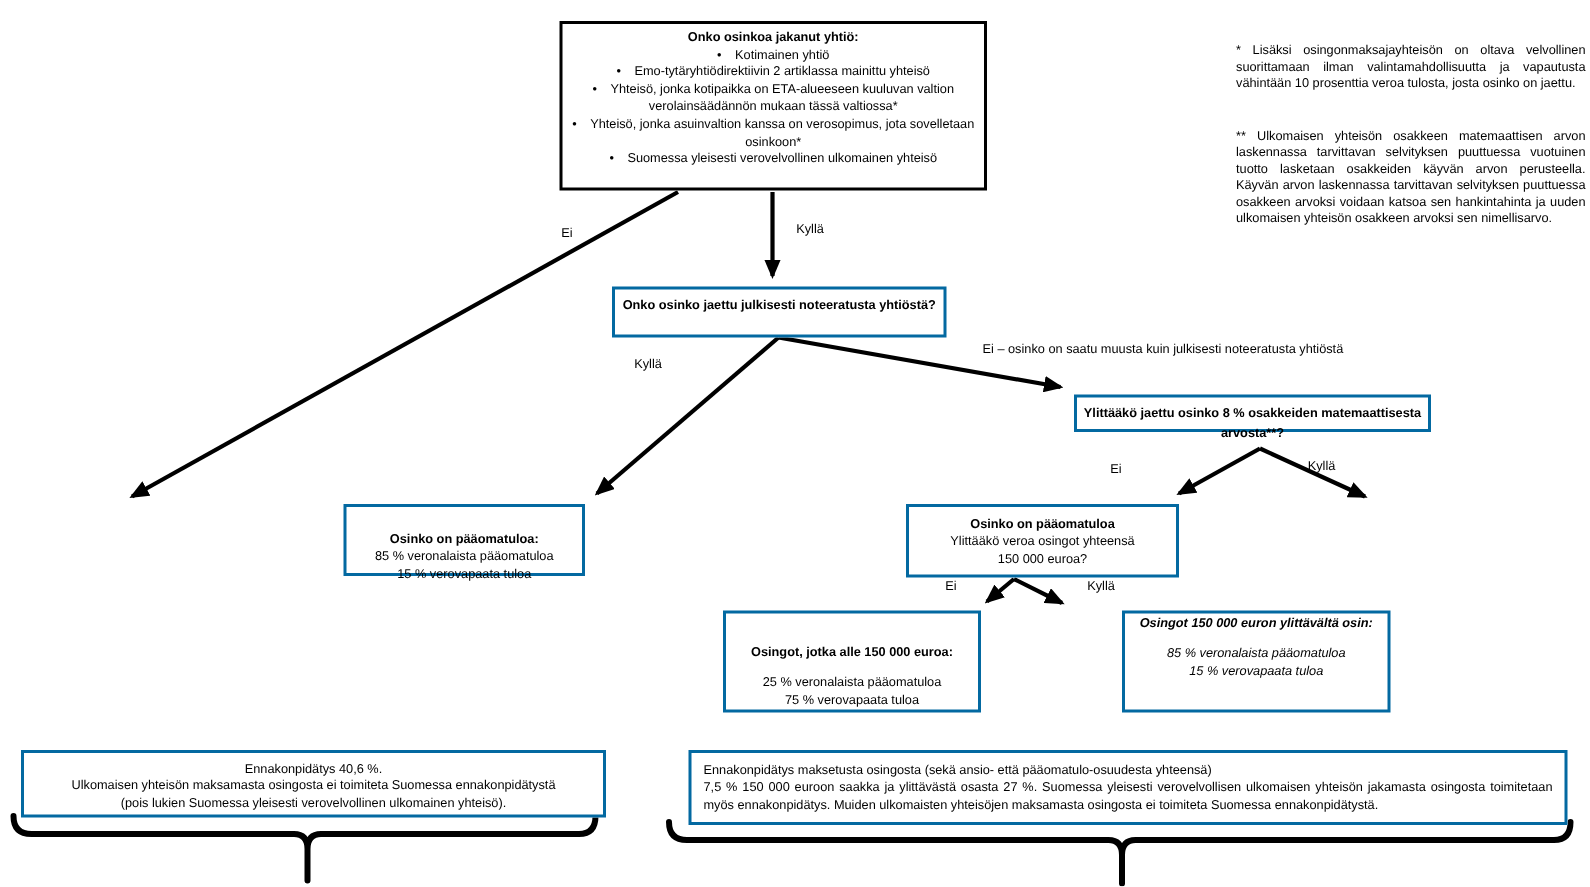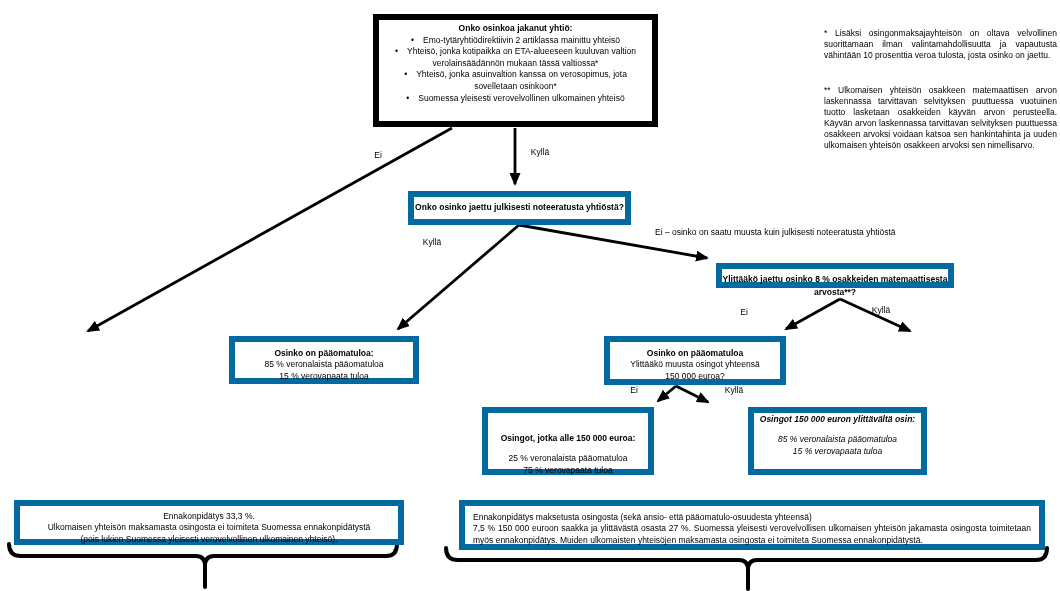--- a/index.html
+++ b/index.html
@@ -3,21 +3,21 @@
 <meta charset="utf-8">
 <style>
   html,body { margin:0; padding:0; background:#ffffff; }
   .canvas {
     position:relative; width:1060px; height:591px; background:#ffffff;
     font-family:"Liberation Sans", sans-serif; color:#000; overflow:hidden;
   }
   .connectors { position:absolute; left:0; top:0; width:1060px; height:591px; pointer-events:none; }
   .box {
     position:absolute; box-sizing:border-box; background:#ffffff;
-    border:6px solid #0369a1; text-align:center;
+    border:2px solid #0369a1; text-align:center;
     font-size:8.5px; line-height:11.3px; color:#000;
   }
   .box.root { border-color:#000; padding:3px 6px 0 6px; line-height:11.6px; }
   .t { font-weight:bold; }
   .bullet-row .bdot { margin-right:9px; }
   .gap-title { margin-bottom:9px; }
   .edge-label {
     position:absolute; font-size:8.5px; line-height:10px; transform:translateX(-50%); white-space:nowrap;
   }
   .edge-label-block {
@@ -56,20 +56,23 @@
     </g>
     <g stroke="#000" stroke-width="4" fill="none" stroke-linecap="round">
       <path d="M9,544 Q9,556 21,556 L196,556 Q205,556 205,566 L205,587 M205,566 Q205,556 214,556 L386,556 Q397,556 397,544"></path>
       <path d="M446,548 Q446,560 458,560 L739,560 Q748,560 748,570 L748,589 M748,570 Q748,560 757,560 L1036,560 Q1047,560 1047,548"></path>
     </g>
   </svg>
 
   <div class="box root" style="left:373px; top:14px; width:285px; height:113px;">
     <div class="t">Onko osinkoa jakanut yhtiö:</div>
     <div class="bullet-row">
+      <span class="bdot">•</span><span>Kotimainen yhtiö</span>
+    </div>
+    <div class="bullet-row">
       <span class="bdot">•</span><span>Emo-tytäryhtiödirektiivin 2 artiklassa mainittu yhteisö</span>
     </div>
     <div class="bullet-row">
       <span class="bdot">•</span><span>Yhteisö, jonka kotipaikka on ETA-alueeseen kuuluvan valtion verolainsäädännön mukaan tässä valtiossa*</span>
     </div>
     <div class="bullet-row">
       <span class="bdot">•</span><span>Yhteisö, jonka asuinvaltion kanssa on verosopimus, jota sovelletaan osinkoon*</span>
     </div>
     <div class="bullet-row">
       <span class="bdot">•</span><span>Suomessa yleisesti verovelvollinen ulkomainen yhteisö</span>
@@ -78,47 +81,47 @@
 
   <div class="box" style="left:408px; top:191px; width:223px; height:34px; padding-top:4px; line-height:12px;">
     <div class="t">Onko osinko jaettu julkisesti noteeratusta yhtiöstä?</div>
   </div>
 
   <div class="box" style="left:716px; top:263px; width:238px; height:25px; padding-top:4px; line-height:12.5px;">
     <div class="t">Ylittääkö jaettu osinko 8 % osakkeiden matemaattisesta arvosta**?</div>
   </div>
 
 
-  <div class="box" style="left:229px; top:336px; width:190px; height:48px; padding-top:6px;">
+  <div class="box" style="left:229px; top:336px; width:161px; height:48px; padding-top:16px;">
     <div class="t">Osinko on pääomatuloa:</div>
     <div>85 % veronalaista pääomatuloa</div>
     <div>15 % verovapaata tuloa</div>
   </div>
 
   <div class="box" style="left:604px; top:336px; width:182px; height:49px; padding-top:6px;">
     <div class="t">Osinko on pääomatuloa</div>
-    <div>Ylittääkö muusta osingot yhteensä</div>
+    <div>Ylittääkö veroa osingot yhteensä</div>
     <div>150 000 euroa?</div>
   </div>
 
 
   <div class="box" style="left:482px; top:407px; width:172px; height:68px; padding-top:20px;">
     <div class="t gap-title">Osingot, jotka alle 150 000 euroa:</div>
     <div>25 % veronalaista pääomatuloa</div>
     <div>75 % verovapaata tuloa</div>
   </div>
 
   <div class="box" style="left:748px; top:407px; width:179px; height:68px; padding-top:1px;font-style:italic;">
     <div class="t gap-title">Osingot 150 000 euron ylittävältä osin:</div>
     <div>85 % veronalaista pääomatuloa</div>
     <div>15 % verovapaata tuloa</div>
   </div>
 
   <div class="box wbox" style="left:14px; top:500px; width:390px; height:45px;">
-    <div>Ennakonpidätys 33,3 %.</div>
+    <div>Ennakonpidätys 40,6 %.</div>
     <div>Ulkomaisen yhteisön maksamasta osingosta ei toimiteta Suomessa ennakonpidätystä</div>
     <div>(pois lukien Suomessa yleisesti verovelvollinen ulkomainen yhteisö).</div>
   </div>
 
   <div class="box wbox-right" style="left:459px; top:500px; width:586px; height:50px;">
     <div>Ennakonpidätys maksetusta osingosta (sekä ansio- että pääomatulo-osuudesta yhteensä)</div>
     <div class="just">7,5 % 150 000 euroon saakka ja ylittävästä osasta 27 %. Suomessa yleisesti verovelvollisen ulkomaisen yhteisön jakamasta osingosta toimitetaan myös ennakonpidätys. Muiden ulkomaisten yhteisöjen maksamasta osingosta ei toimiteta Suomessa ennakonpidätystä.</div>
   </div>
 
   <div class="edge-label" style="left:378px; top:150px;">Ei</div>

